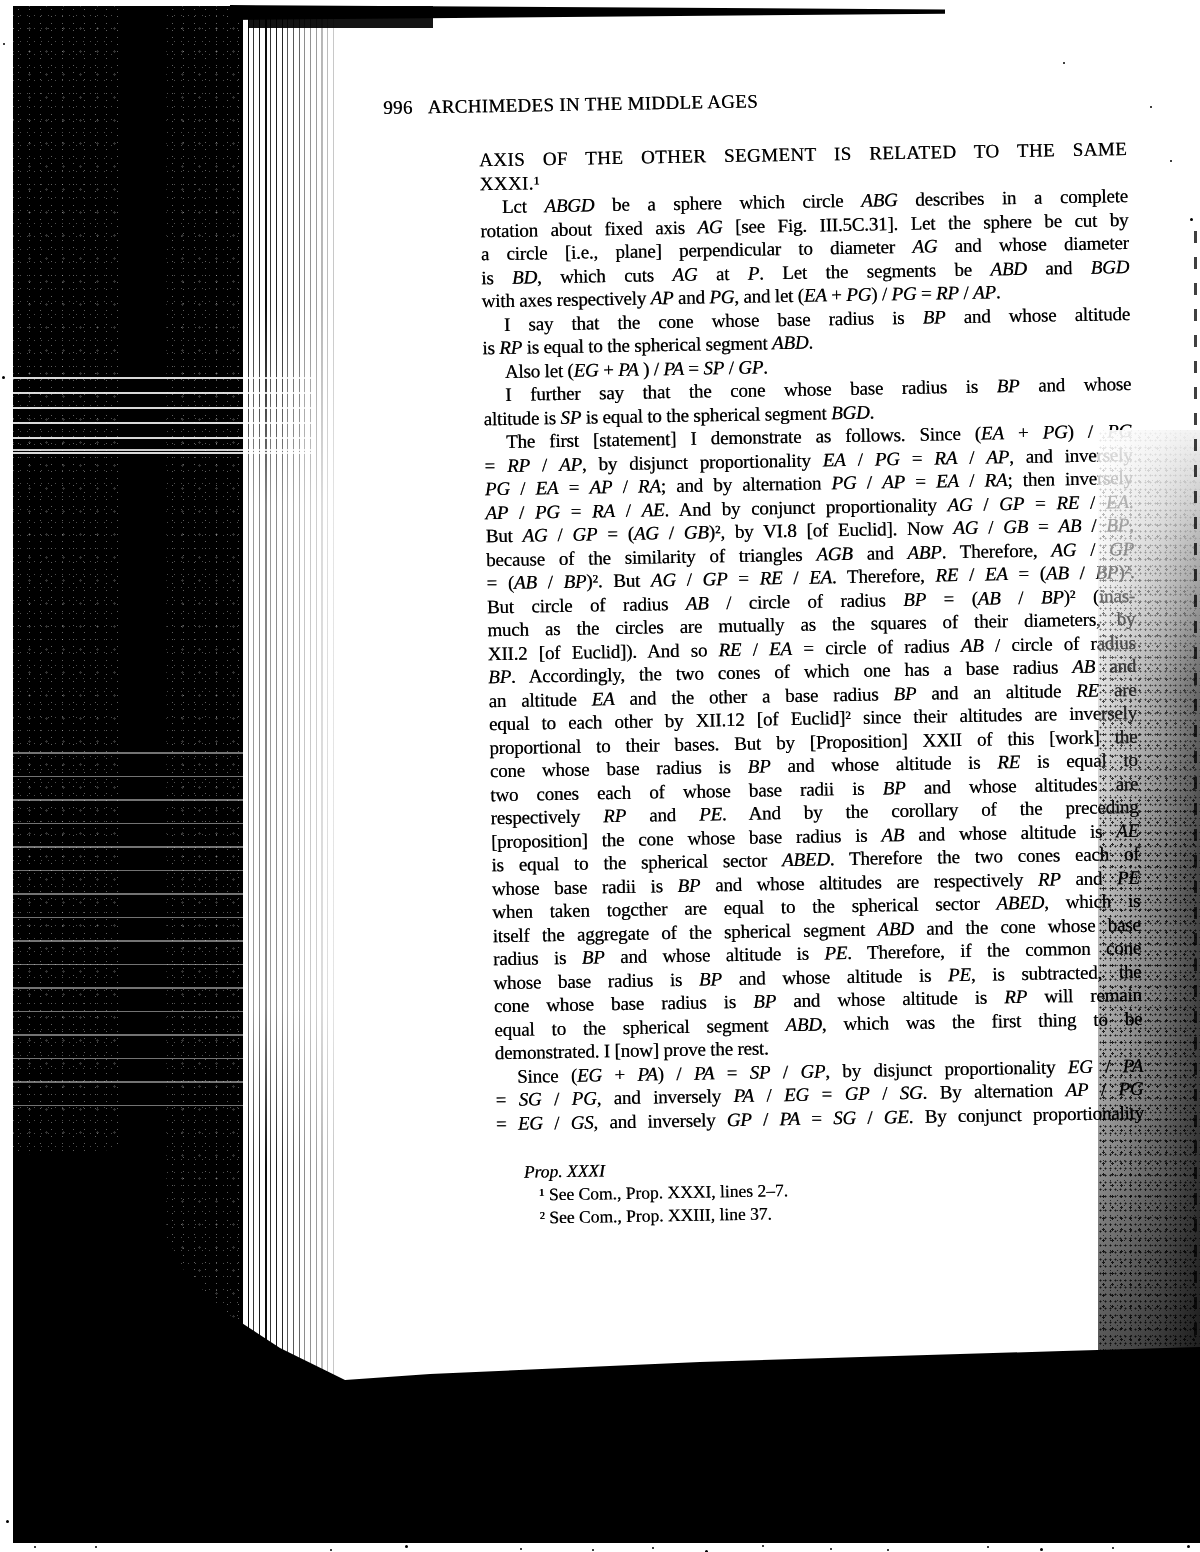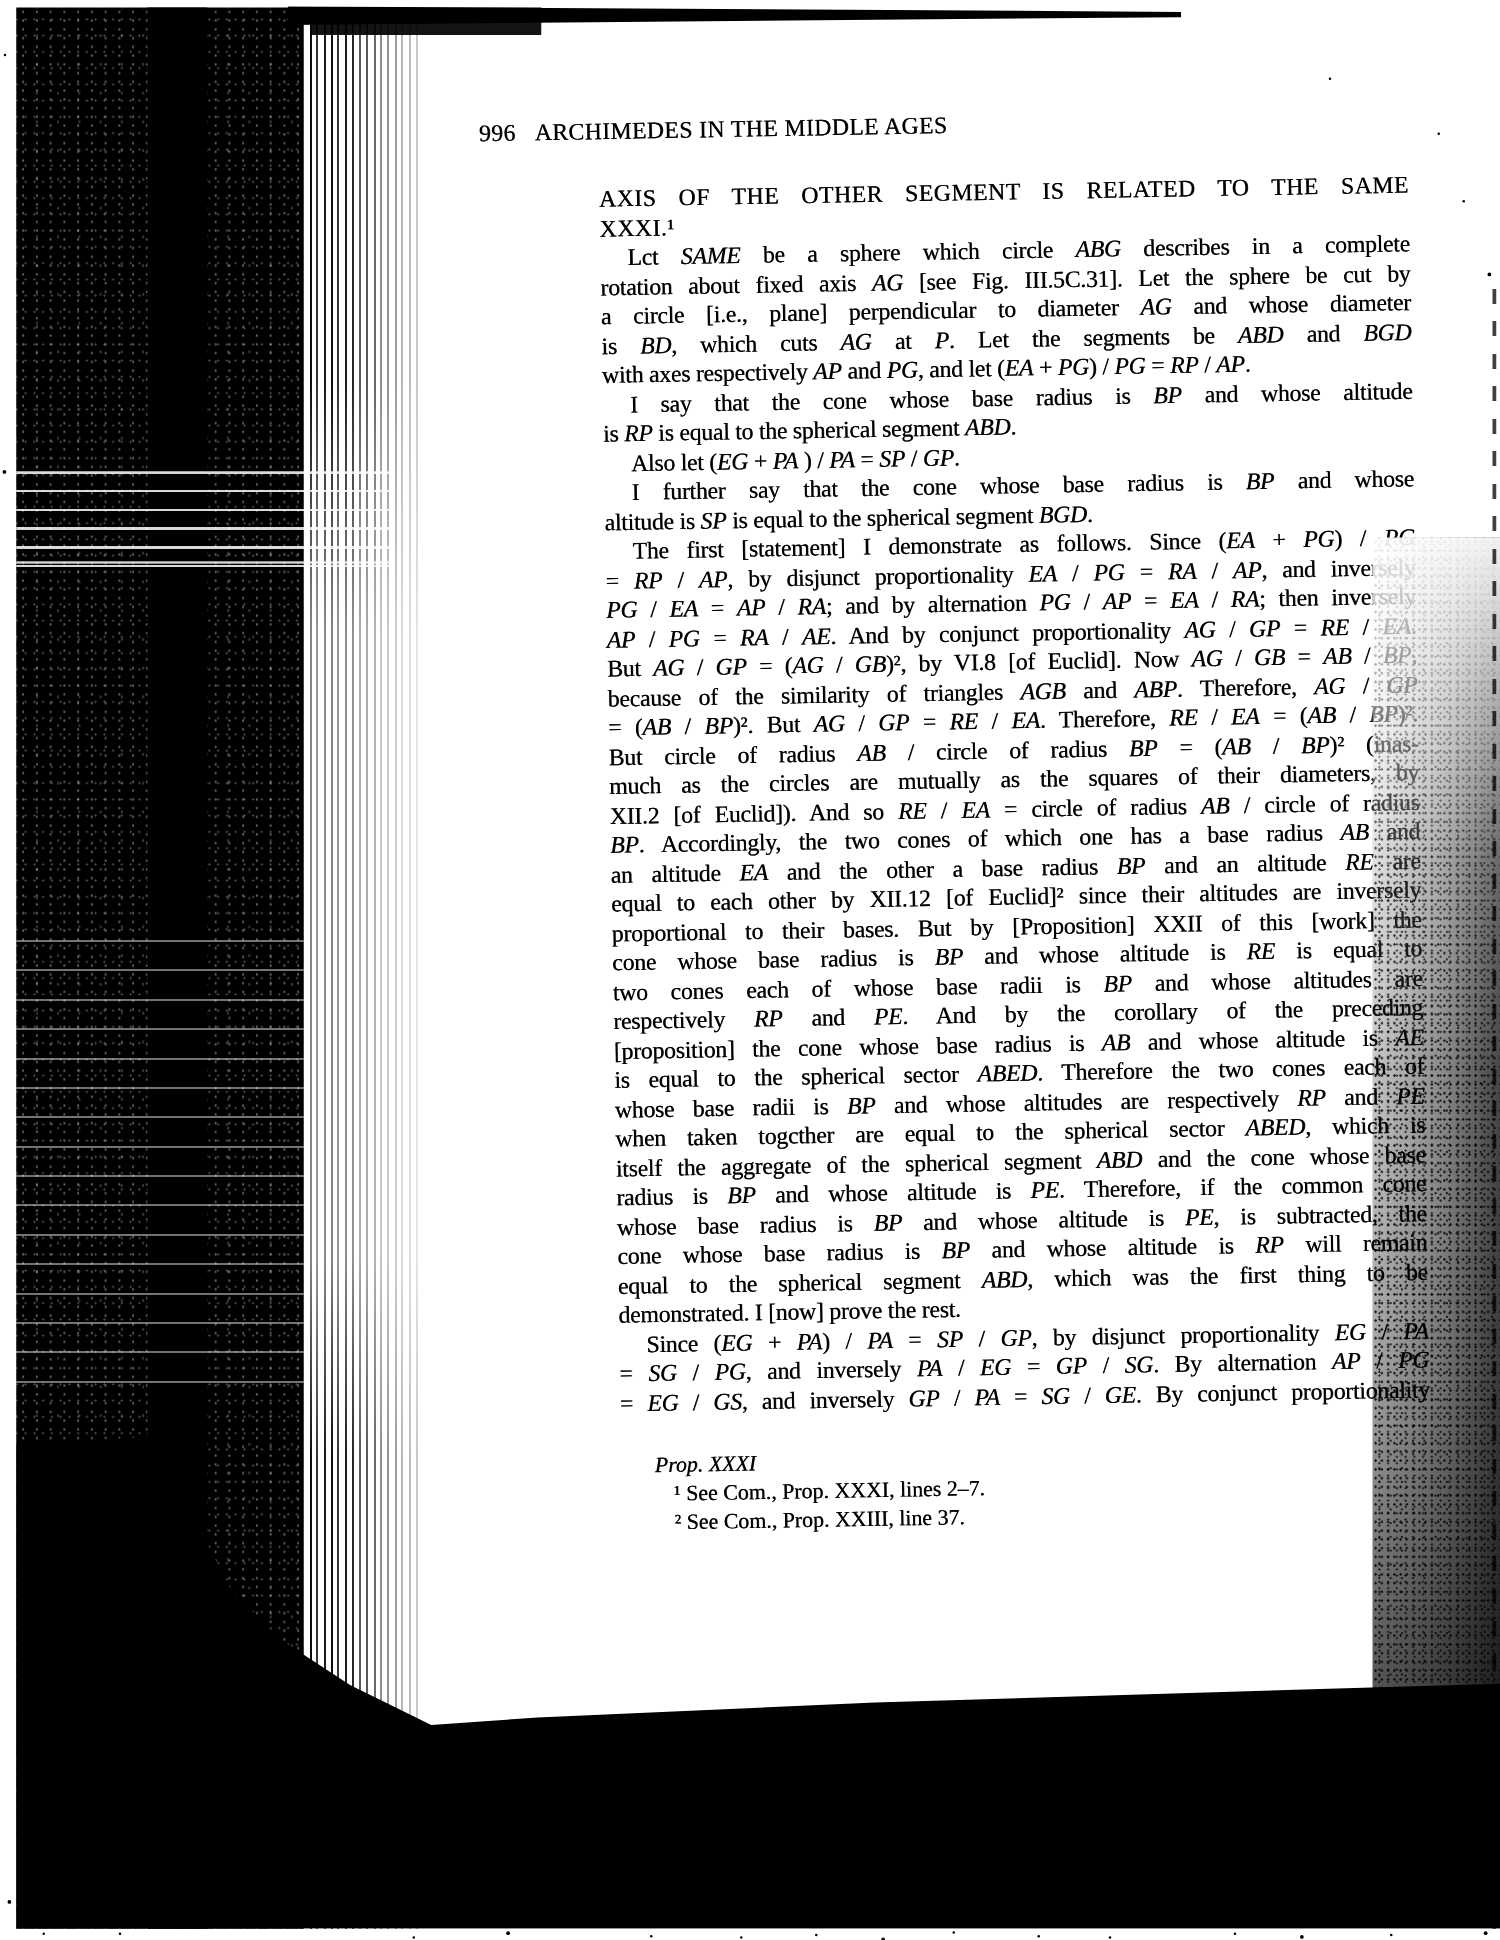--- a/index.html
+++ b/index.html
@@ -107,21 +107,21 @@
   <div class="artifact" id="bottom-smudge"></div>
 
   <div id="text-block">
     <div class="running-head">
       <span class="pageno">996</span>
       <span class="rtitle">ARCHIMEDES IN THE MIDDLE AGES</span>
     </div>
     <div id="body-text">
         <div class="line caps"><span>AXIS OF THE OTHER SEGMENT IS RELATED TO THE SAME</span></div>
         <div class="line end caps"><span>XXXI.¹</span></div>
-        <div class="line ind"><span>Lct </span><i>SAME</i><span> be a sphere which circle </span><i>ABG</i><span> describes in a complete</span></div>
+        <div class="line ind"><span>Lct </span><i>ABGD</i><span> be a sphere which circle </span><i>ABG</i><span> describes in a complete</span></div>
         <div class="line"><span>rotation about fixed axis </span><i>AG</i><span> [see Fig. III.5C.31]. Let the sphere be cut by</span></div>
         <div class="line"><span>a circle [i.e., plane] perpendicular to diameter </span><i>AG</i><span> and whose diameter</span></div>
         <div class="line"><span>is </span><i>BD</i><span>, which cuts </span><i>AG</i><span> at </span><i>P</i><span>. Let the segments be </span><i>ABD</i><span> and </span><i>BGD</i></div>
         <div class="line end"><span>with axes respectively </span><i>AP</i><span> and </span><i>PG</i><span>, and let (</span><i>EA</i><span> + </span><i>PG</i><span>) / </span><i>PG</i><span> = </span><i>RP</i><span> / </span><i>AP</i><span>.</span></div>
         <div class="line ind"><span>I say that the cone whose base radius is </span><i>BP</i><span> and whose altitude</span></div>
         <div class="line end"><span>is </span><i>RP</i><span> is equal to the spherical segment </span><i>ABD</i><span>.</span></div>
         <div class="line end ind"><span>Also let (</span><i>EG</i><span> + </span><i>PA</i><span> ) / </span><i>PA</i><span> = </span><i>SP</i><span> / </span><i>GP</i><span>.</span></div>
         <div class="line ind"><span>I further say that the cone whose base radius is </span><i>BP</i><span> and whose</span></div>
         <div class="line end"><span>altitude is </span><i>SP</i><span> is equal to the spherical segment </span><i>BGD</i><span>.</span></div>
         <div class="line ind"><span>The first [statement] I demonstrate as follows. Since (</span><i>EA</i><span> + </span><i>PG</i><span>) / </span><i>PG</i></div>

